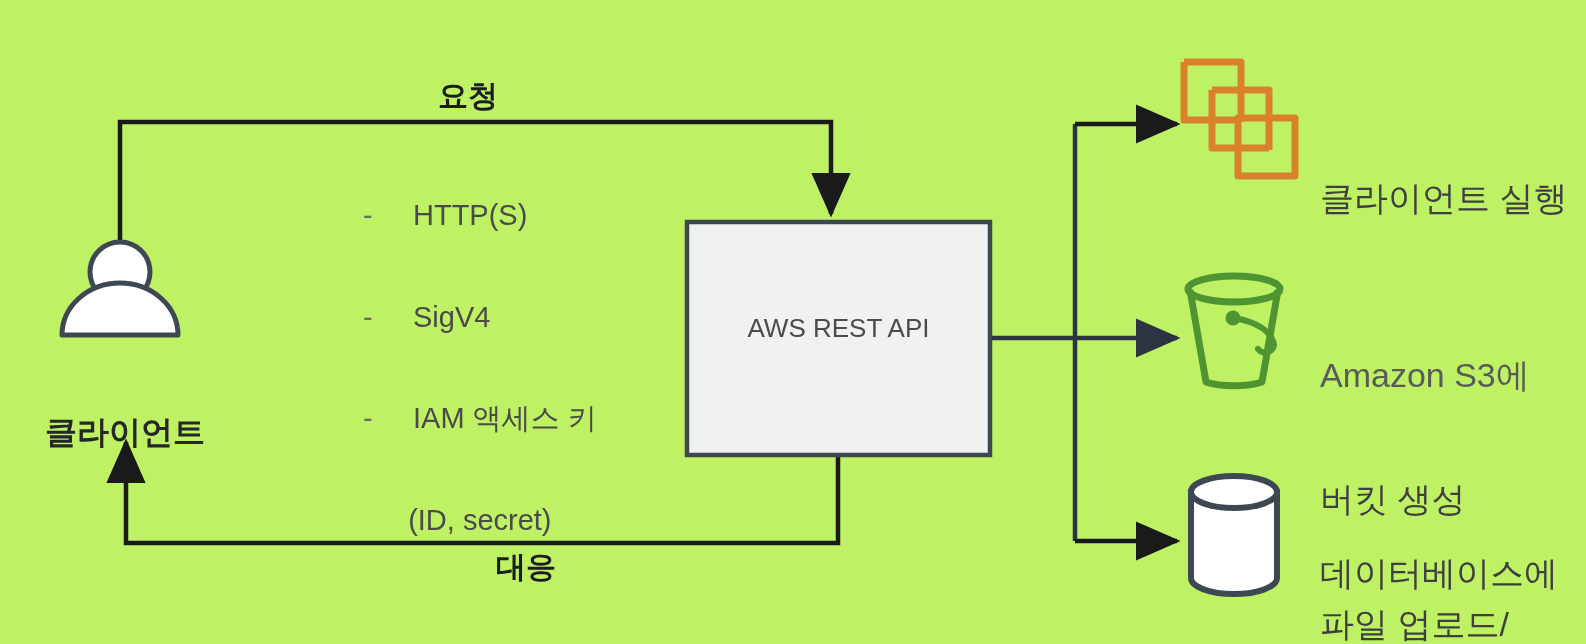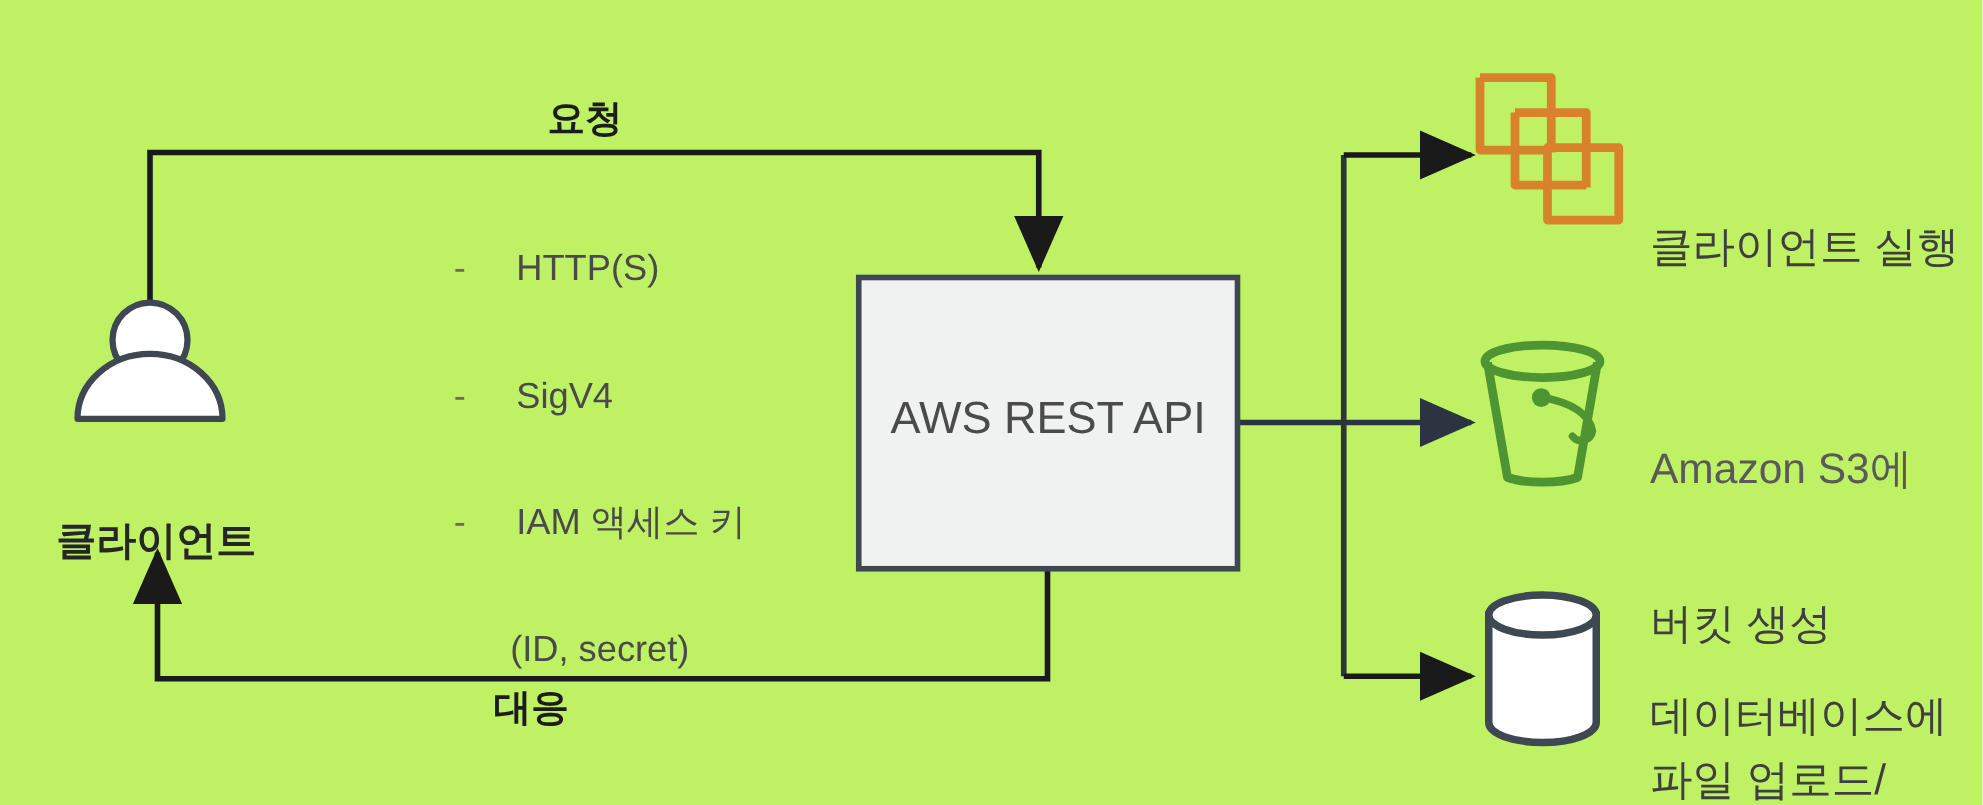--- a/index.html
+++ b/index.html
@@ -33,24 +33,24 @@
   .label-request {
     left: 380px;
     top: 78px;
     width: 176px;
     text-align: center;
     font-size: 30px;
     font-weight: bold;
     color: #1c1c1c;
   }
   .label-response {
-    left: 395px;
+    left: 380px;
     top: 549px;
     width: 176px;
-    text-align: left;
+    text-align: right;
     font-size: 30px;
     font-weight: bold;
     color: #1c1c1c;
   }
   .bullets {
     left: 363px;
     top: 130px;
     font-size: 29px;
     color: #4a4a4a;
   }
@@ -77,21 +77,21 @@
     font-size: 32px;
     font-weight: bold;
     color: #262626;
     line-height: 1.26;
   }
   .box-title {
     left: 687px;
     top: 313px;
     width: 303px;
     text-align: center;
-    font-size: 36px;
+    font-size: 26px;
     color: #4b4b4b;
   }
   .svc-label {
     left: 1320px;
     font-size: 34px;
     color: #3f3f3f;
     line-height: 1.22;
   }
   .svc-label.ec2 { top: 95px; }
   .svc-label.s3  { top: 272px; }

